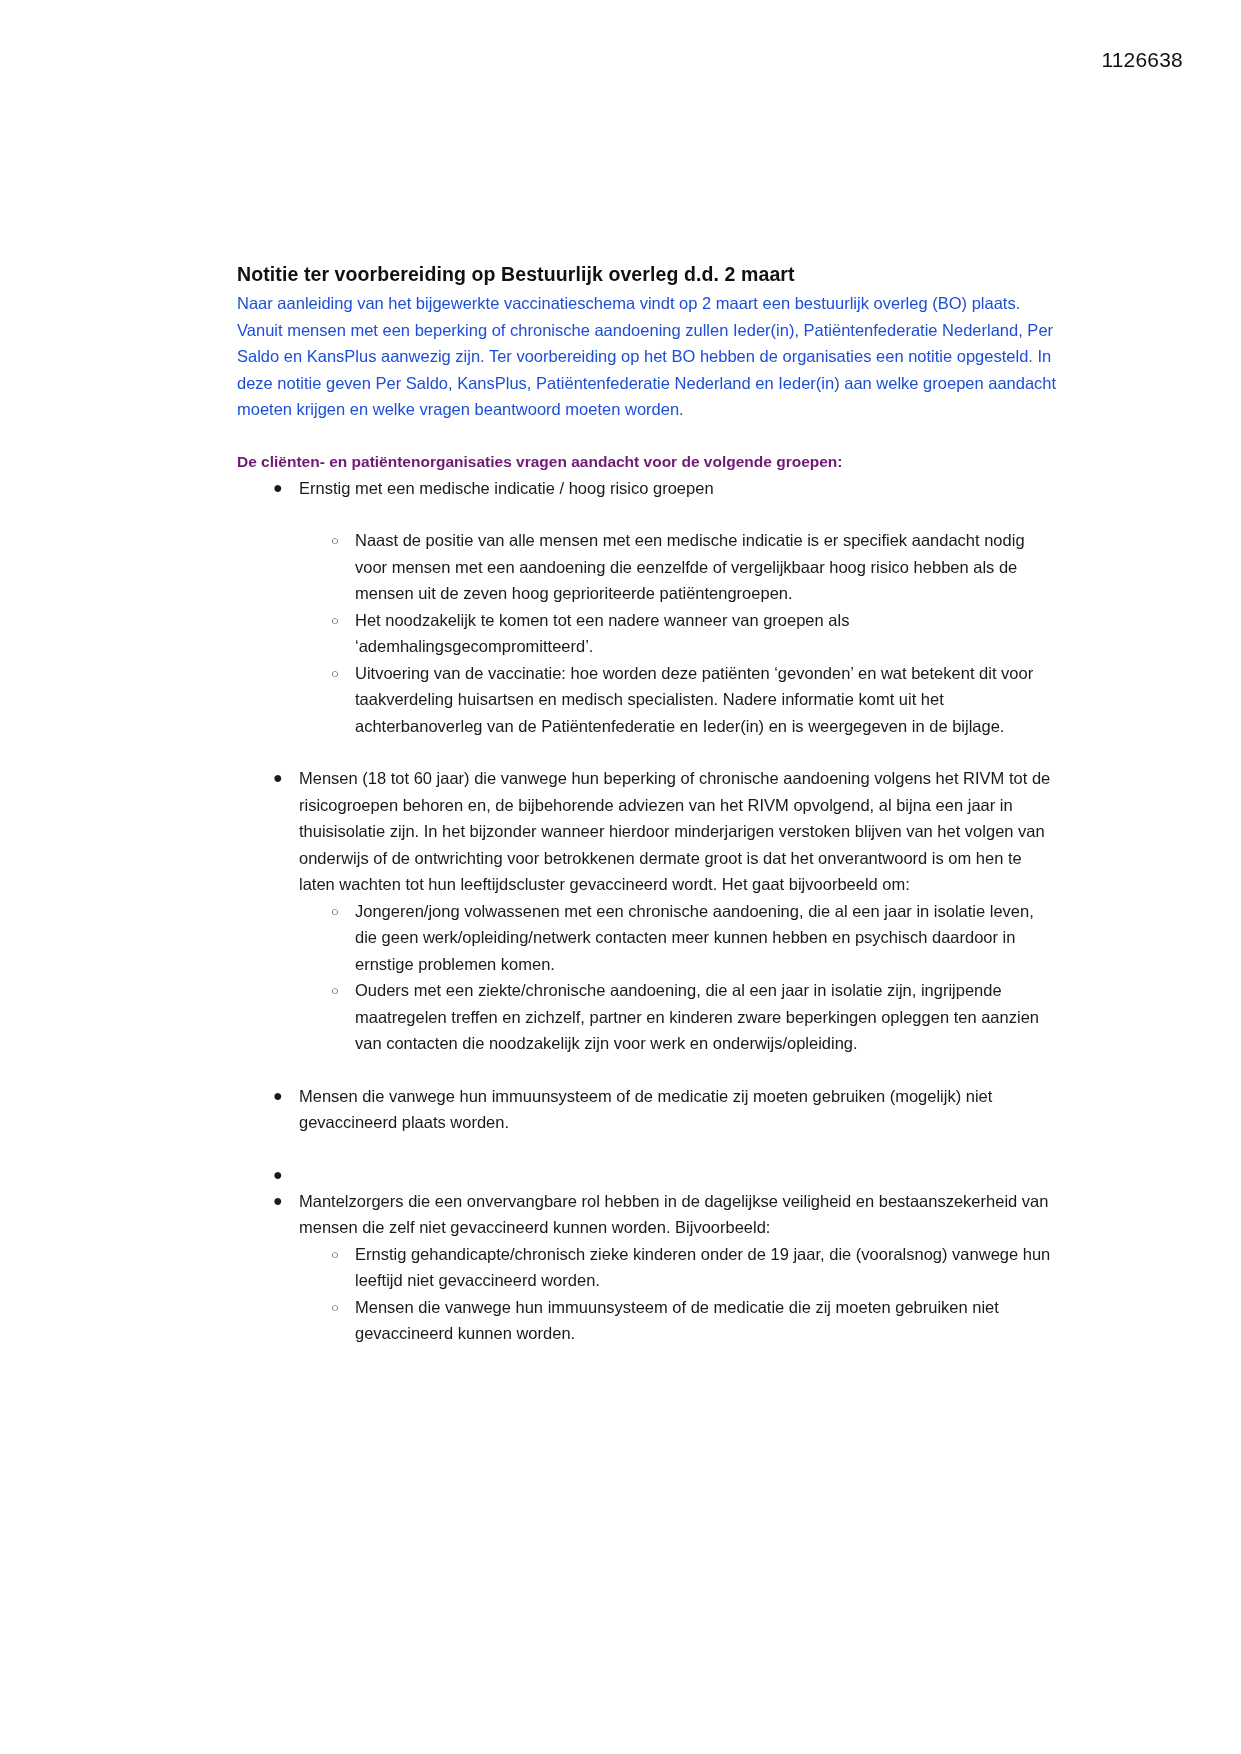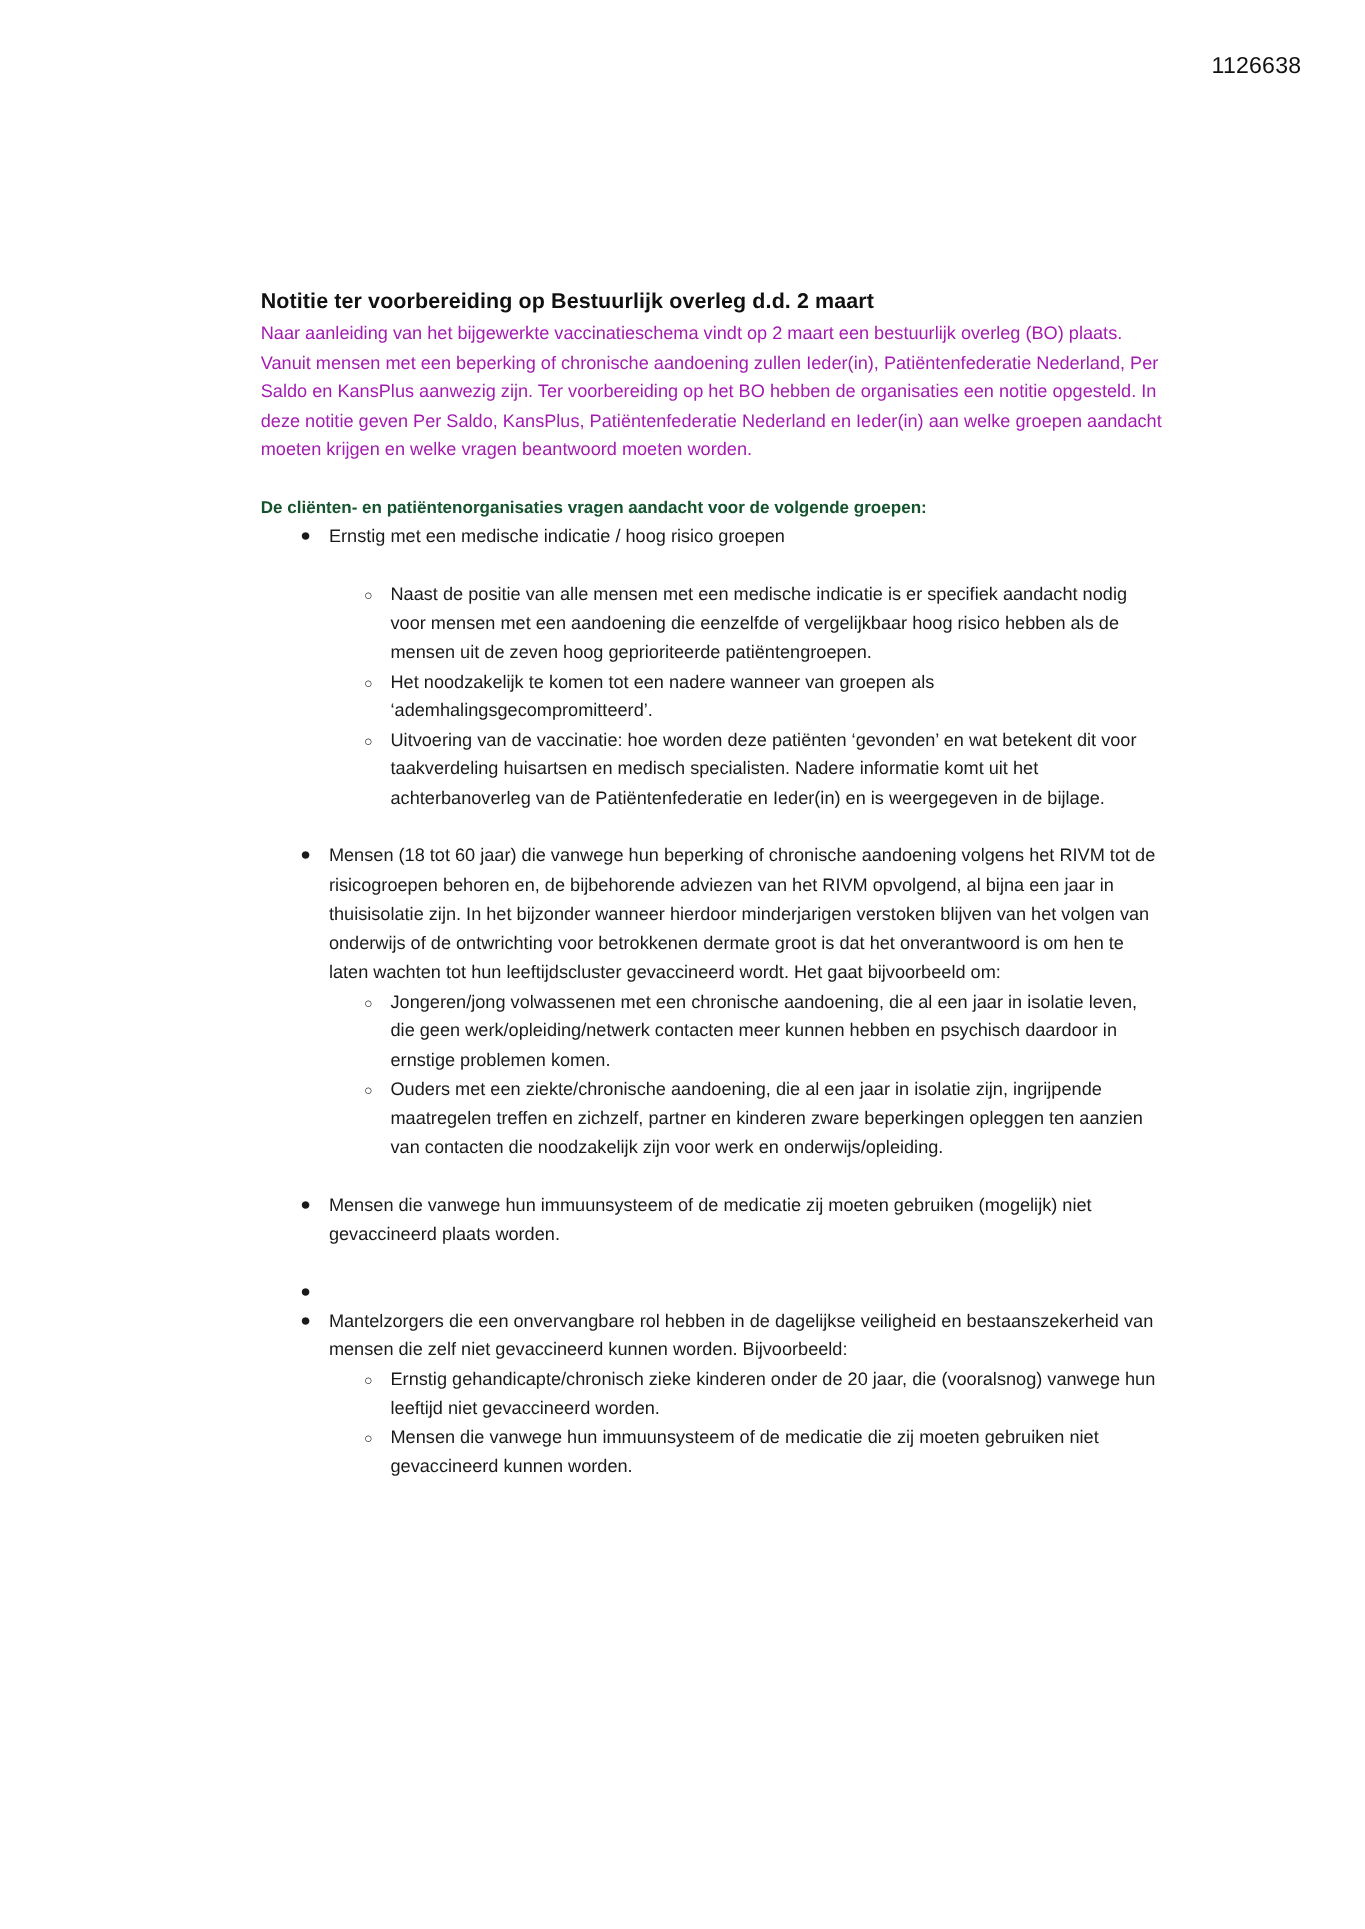--- a/index.html
+++ b/index.html
@@ -37,27 +37,27 @@
     font-size: 19.5px;
     font-weight: bold;
     margin: 0 0 4px 0;
     letter-spacing: 0.1px;
     color: #111;
   }
   p.intro {
     font-size: 16.5px;
     line-height: 26.5px;
     margin: 0;
-    color: #a21caf;
+    color: #1d4ed8;
   }
   h2.section {
     font-size: 15.5px;
     font-weight: bold;
     margin: 30px 0 0 0;
-    color: #14532d;
+    color: #701a75;
   }
   ul.level1 {
     list-style: none;
     margin: 4px 0 0 0;
     padding: 0;
   }
   ul.level1 > li {
     position: relative;
     padding-left: 62px;
     font-size: 16.5px;
@@ -117,19 +117,19 @@
         <li class="l1-block"><span class="bullet">●</span><span>Mensen (18 tot 60 jaar) die vanwege hun beperking of chronische aandoening volgens het RIVM tot de risicogroepen behoren en, de bijbehorende adviezen van het RIVM opvolgend, al bijna een jaar in thuisisolatie zijn. In het bijzonder wanneer hierdoor minderjarigen verstoken blijven van het volgen van onderwijs of de ontwrichting voor betrokkenen dermate groot is dat het onverantwoord is om hen te laten wachten tot hun leeftijdscluster gevaccineerd wordt. Het gaat bijvoorbeeld om:</span><ul class="level2">
             <li><span class="obullet">○</span><span>Jongeren/jong volwassenen met een chronische aandoening, die al een jaar in isolatie leven, die geen werk/opleiding/netwerk contacten meer kunnen hebben en psychisch daardoor in ernstige problemen komen.</span></li>
             <li><span class="obullet">○</span><span>Ouders met een ziekte/chronische aandoening, die al een jaar in isolatie zijn, ingrijpende maatregelen treffen en zichzelf, partner en kinderen zware beperkingen opleggen ten aanzien van contacten die noodzakelijk zijn voor werk en onderwijs/opleiding.</span></li>
           </ul></li>
         <li class="spacer-lg"></li>
         <li class="l1-block"><span class="bullet">●</span><span>Mensen die vanwege hun immuunsysteem of de medicatie zij moeten gebruiken (mogelijk) niet gevaccineerd plaats worden.</span></li>
         <li class="spacer-lg"></li>
         <li class="l1-block"><span class="bullet">●</span></li>
         <li class="spacer-lg"></li>
         <li class="l1-block"><span class="bullet">●</span><span>Mantelzorgers die een onvervangbare rol hebben in de dagelijkse veiligheid en bestaanszekerheid van mensen die zelf niet gevaccineerd kunnen worden. Bijvoorbeeld:</span><ul class="level2">
-            <li><span class="obullet">○</span><span>Ernstig gehandicapte/chronisch zieke kinderen onder de 20 jaar, die (vooralsnog) vanwege hun leeftijd niet gevaccineerd worden.</span></li>
+            <li><span class="obullet">○</span><span>Ernstig gehandicapte/chronisch zieke kinderen onder de 19 jaar, die (vooralsnog) vanwege hun leeftijd niet gevaccineerd worden.</span></li>
             <li><span class="obullet">○</span><span>Mensen die vanwege hun immuunsysteem of de medicatie die zij moeten gebruiken niet gevaccineerd kunnen worden.</span></li>
           </ul></li>
       </ul>
 
   </div>
 </div>
 
 </body></html>

